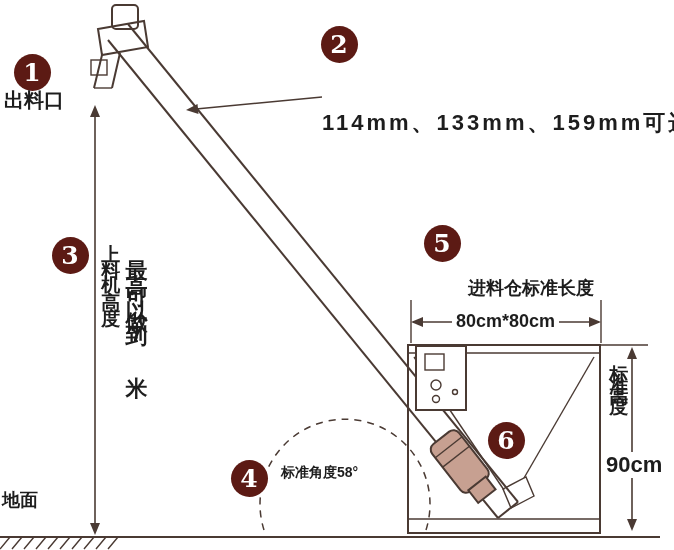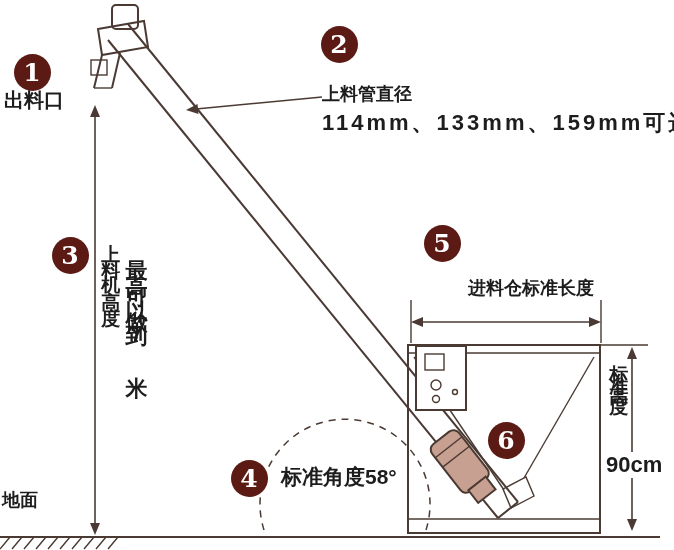--- a/index.html
+++ b/index.html
@@ -126,28 +126,28 @@
     </div>
   <div class="badge" style="left:423.5px;top:224.5px;">
       <span>5</span>
     </div>
   <div class="badge" style="left:487.5px;top:421.5px;">
       <span>6</span>
     </div>
 
   <div class="lbl" style="left:4px;top:88px;font-size:20px;">出料口</div>
 
-  <div class="lbl" style="left:322px;top:84px;font-size:18px;">上料管直径</div>
   <div class="lbl" style="left:322px;top:110px;font-size:22px;letter-spacing:3px;">114mm、133mm、159mm可选</div>
 
   <div class="lbl vert" style="left:99px;top:228px;font-size:19px;letter-spacing:16px;">上料机高度</div>
   <div class="lbl vert" style="left:123px;top:243px;font-size:22px;letter-spacing:13px;">最高可以做到7米</div>
 
-  <div class="lbl mask" style="left:277px;top:464px;font-size:21px;">标准角度58°</div>
+  <div class="lbl mask" style="left:277px;top:464px;font-size:14px;">标准角度58°</div>
 
   <div class="lbl" style="left:424px;top:278px;font-size:18px;margin-left:44px;">进料仓标准长度</div>
+  <div class="lbl mask" style="left:452px;top:311px;font-size:18px;">80cm*80cm</div>
 
   <div class="lbl vert" style="left:607px;top:350px;font-size:19px;letter-spacing:10px;">标准高度</div>
   <div class="lbl mask" style="left:602px;top:452px;font-size:22px;">90cm</div>
 
   <div class="lbl" style="left:2px;top:490px;font-size:18px;">地面</div>
 
 </div>
 
 </body></html>

